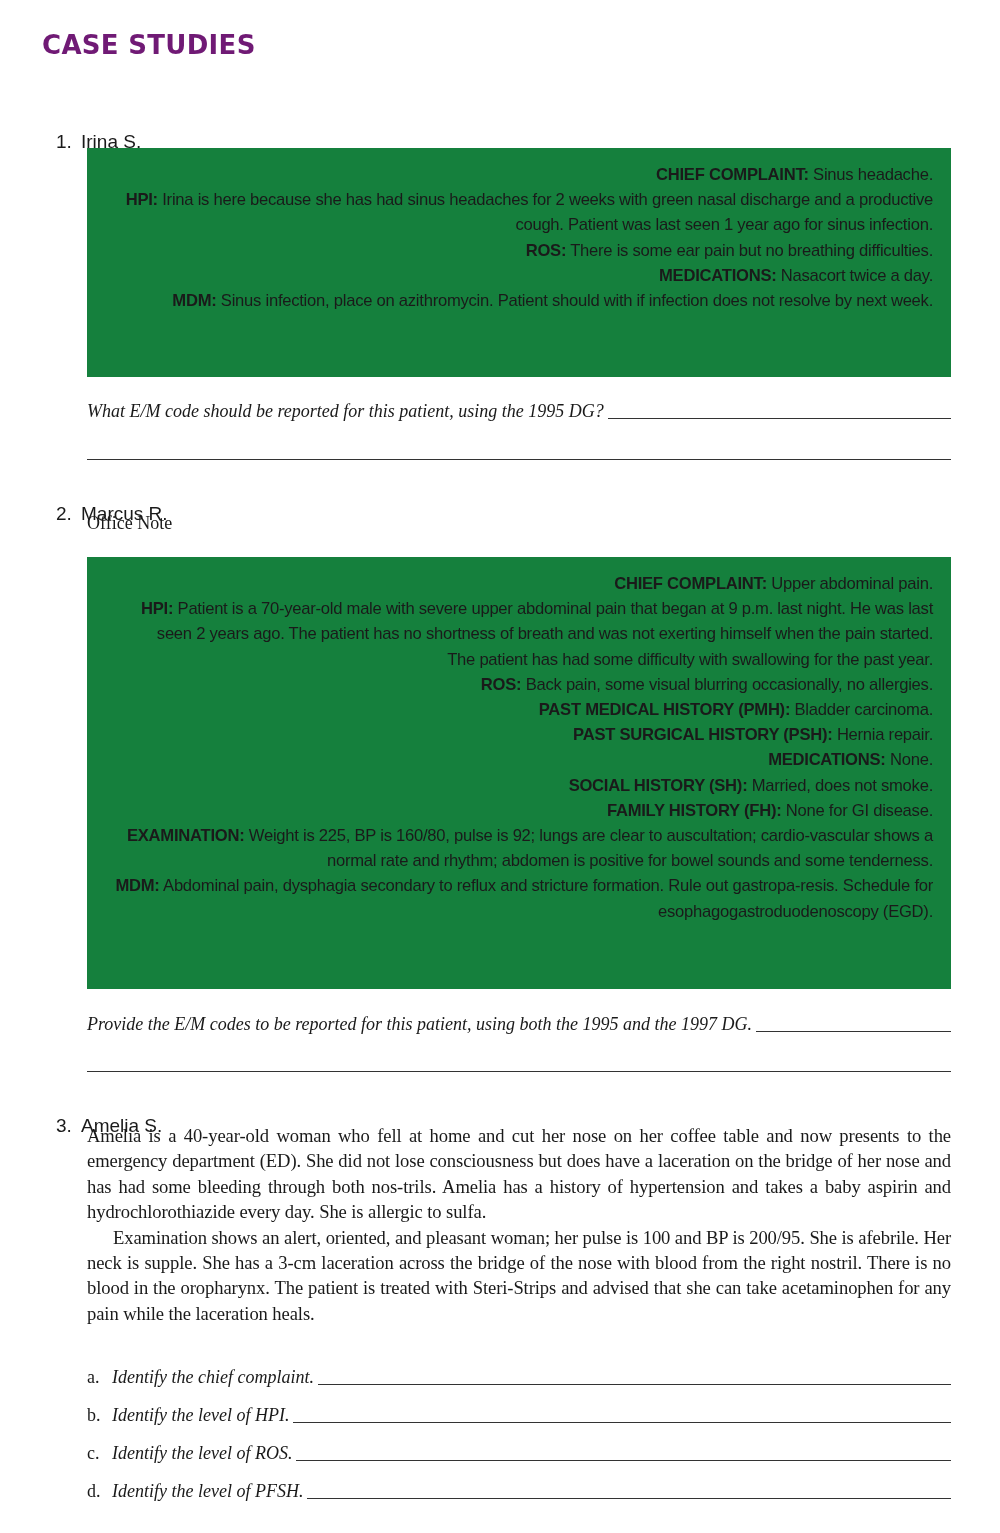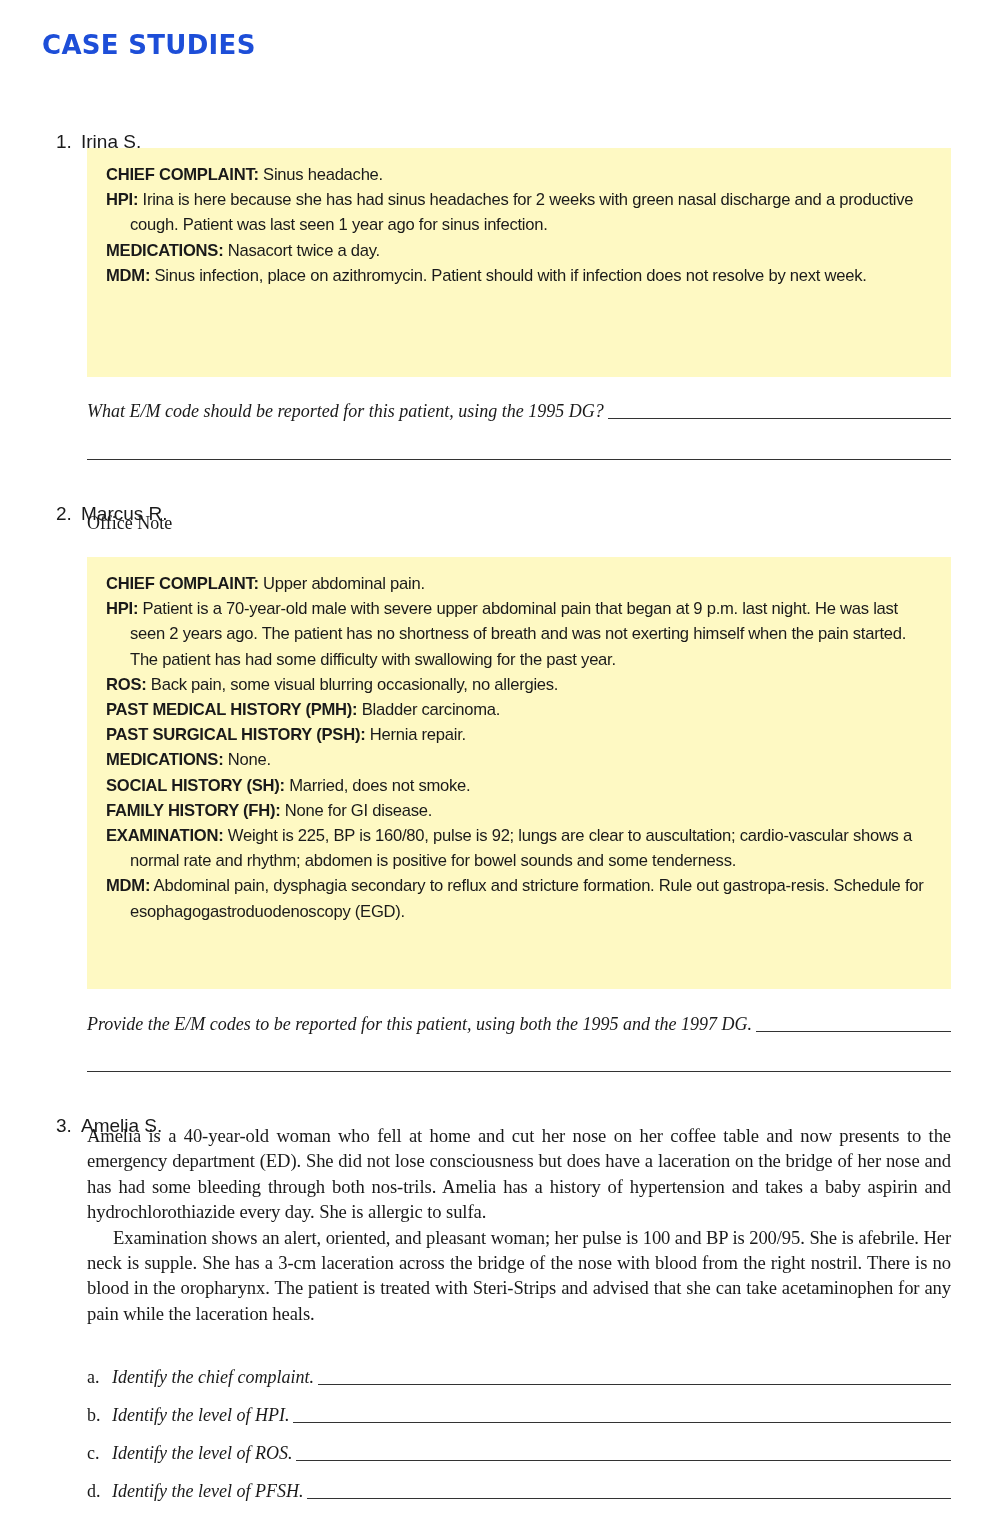--- a/index.html
+++ b/index.html
@@ -1,33 +1,34 @@
 <!DOCTYPE html>
 <html><head>
   <meta charset="utf-8">
   <style>
     html, body { margin: 0; padding: 0; background: #ffffff; }
     body { width: 1000px; height: 1533px; position: relative; color: #1a1a1a; overflow: hidden; }
     .page-title {
       position: absolute; left: 42px; top: 30px;
       font-family: "DejaVu Sans", sans-serif; font-weight: bold; font-size: 26px;
-      letter-spacing: 0.3px; color: #1d4ed8; margin: 0;
+      letter-spacing: 0.3px; color: #701a75; margin: 0;
     }
     .case-head {
       position: absolute; left: 56px; font-family: Liberation Sans, sans-serif; font-size: 19px; margin-top: 28px;
     }
     .case-head .num { display: inline-block; width: 25px; }
     .subhead {
       position: absolute; left: 87px; font-family: "Liberation Serif", serif; font-size: 18px;
     }
     .note-box {
-      position: absolute; left: 87px; width: 864px; background: #fef9c3;
+      position: absolute; left: 87px; width: 864px; background: #15803d;
       box-sizing: border-box; padding: 14px 18px 14px 19px;
       font-family: "Liberation Sans", sans-serif; font-size: 16.6px; line-height: 25.2px;
       letter-spacing: -0.25px;
+      text-align: right;
     }
     .note-line { padding-left: 24px; text-indent: -24px; margin: 0; }
     .note-line .lbl { font-weight: bold; }
     .question {
       position: absolute; left: 87px; width: 864px; display: flex; align-items: flex-end;
       font-family: "Liberation Serif", serif; font-style: italic; font-size: 18px;
     }
     .question .qtext { white-space: nowrap; padding-right: 4px; }
     .answer-line {
       flex: 1; border-bottom: 1.5px solid #333; height: 20px; margin-bottom: 3px;
@@ -54,20 +55,21 @@
 
 <h1 class="page-title">CASE STUDIES</h1>
 
 <div class="case-head" style="top:103px;">
   <span class="num">1.</span><span>Irina S.</span>
 </div>
 
 <div class="note-box" style="top:148px; height:229px;">
   <p class="note-line"><span class="lbl">CHIEF COMPLAINT:</span><span> Sinus headache.</span></p>
   <p class="note-line"><span class="lbl">HPI:</span><span> Irina is here because she has had sinus headaches for 2 weeks with green nasal discharge and a productive cough. Patient was last seen 1 year ago for sinus infection.</span></p>
+  <p class="note-line"><span class="lbl">ROS:</span><span> There is some ear pain but no breathing difficulties.</span></p>
   <p class="note-line"><span class="lbl">MEDICATIONS:</span><span> Nasacort twice a day.</span></p>
   <p class="note-line"><span class="lbl">MDM:</span><span> Sinus infection, place on azithromycin. Patient should with if infection does not resolve by next week.</span></p>
 </div>
 
 <div class="question" style="top:398px;">
   <span class="qtext">What E/M code should be reported for this patient, using the 1995 DG?</span>
   <span class="answer-line"></span>
 </div>
 <div class="full-line" style="top:459px;"></div>
 

